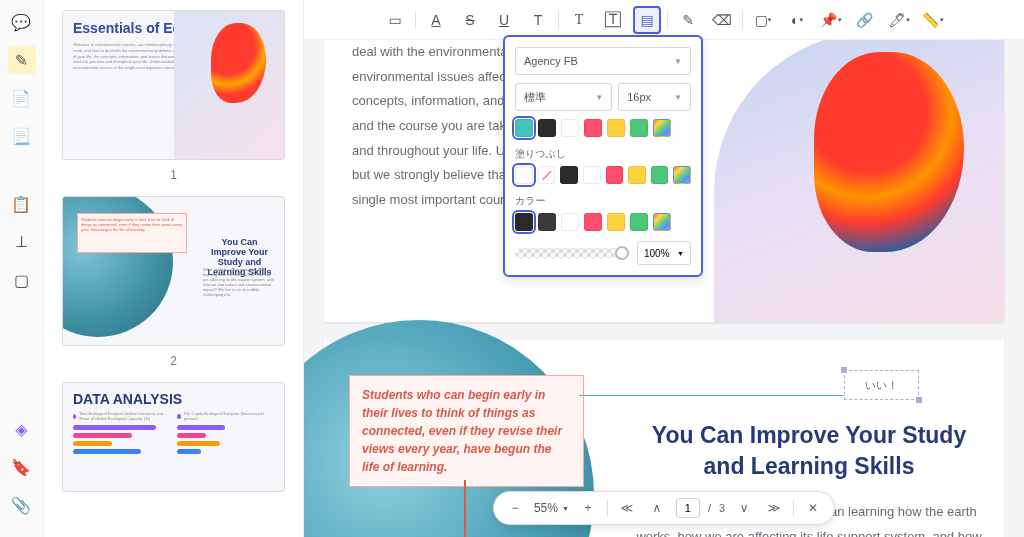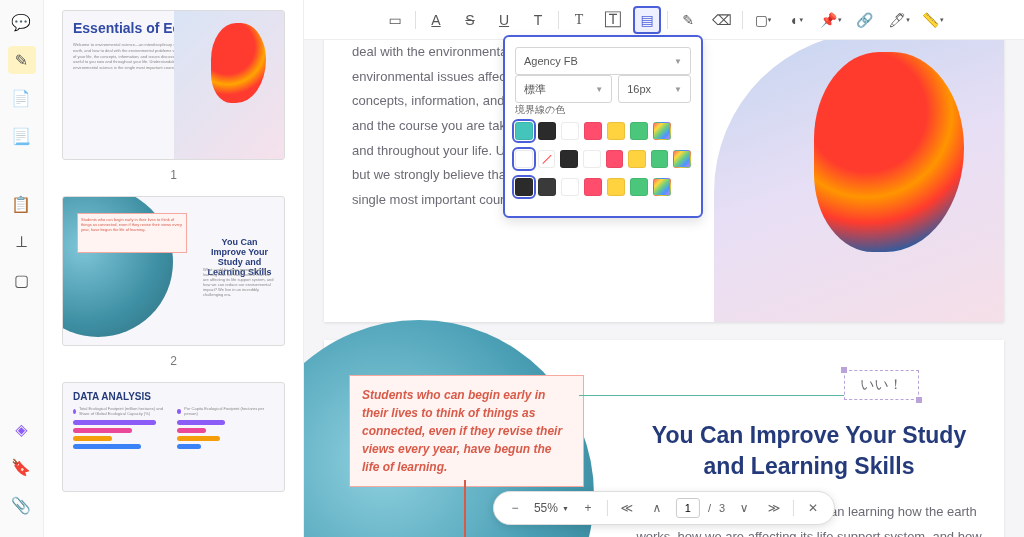--- a/index.html
+++ b/index.html
@@ -14,21 +14,21 @@
 .thumb1 { display: flex; }
 .thumb1 .txt { padding: 10px; }
 .thumb1 h4 { color: #314aa5; font-size: 14px; font-weight: 800; line-height: 1.1; margin-bottom: 6px; }
 .thumb1 p { font-size: 4px; color: #888; line-height: 1.4; }
 .thumb1 .parrot { position: absolute; right: 0; top: 0; width: 110px; height: 100%; background: linear-gradient(135deg,#d9e4f5 0%,#f5e1eb 100%); }
 .thumb1 .parrot::before { content: ""; position: absolute; right: 18px; top: 12px; width: 55px; height: 80px; background: radial-gradient(circle at 30% 30%,#ff3b30 0%,#ff3b30 40%,#ffa500 55%,#ff3b30 70%); border-radius: 50% 50% 60% 40%; }
 .thumb2 .earth { position: absolute; left: -40px; top: -10px; width: 150px; height: 150px; border-radius: 50%; background: radial-gradient(circle at 40% 40%,#7fc5d8 0%,#3e8fa3 60%,#2e6d7d 100%); }
 .thumb2 .callout { position: absolute; left: 14px; top: 16px; width: 110px; height: 40px; background: #fff4f2; border: 1px solid #f5a9a0; font-size: 4px; color: #d85b4a; padding: 3px; }
 .thumb2 .title { position: absolute; left: 140px; top: 40px; right: 8px; font-size: 9px; font-weight: 800; color: #243a7a; text-align: center; }
 .thumb2 p { position: absolute; left: 140px; top: 70px; right: 8px; font-size: 4px; color: #888; }
-.thumb3 .title3 { font-size: 10px; font-weight: 800; color: #243a7a; padding: 8px 10px 4px; }
+.thumb3 .title3 { font-size: 14px; font-weight: 800; color: #243a7a; padding: 8px 10px 4px; }
 .thumb3 .cols { display: flex; gap: 6px; padding: 0 10px; }
 .thumb3 .legend { font-size: 4px; color: #888; margin-bottom: 4px; display: flex; align-items: center; gap: 3px; }
 .thumb3 .legend::before { content: ""; width: 5px; height: 5px; background: #8b5cf6; border-radius: 50%; }
 .thumb3 .bar { height: 5px; border-radius: 3px; margin-bottom: 3px; }
 .main { flex: 1; position: relative; background: #f5f5f7; }
 .toolbar { position: absolute; top: 0; left: 0; right: 0; height: 40px; background: #fff; border-bottom: 1px solid #eee; display: flex; align-items: center; justify-content: center; gap: 6px; z-index: 5; }
 .toolbar .tbtn { width: 28px; height: 28px; display: flex; align-items: center; justify-content: center; color: #555; font-size: 14px; border-radius: 4px; }
 .toolbar .tbtn.active { background: #eef0ff; border: 2px solid #4a5fd9; color: #4a5fd9; }
 .toolbar .sep { width: 1px; height: 18px; background: #e0e0e0; }
 .canvas { position: absolute; top: 40px; left: 0; right: 0; bottom: 0; overflow: hidden; }
@@ -36,28 +36,28 @@
 .page1 { top: -8px; left: 20px; right: 20px; height: 290px; }
 .page1 .body-text { position: absolute; left: 28px; top: 8px; width: 340px; font-size: 13px; color: #6b6b75; line-height: 1.9; }
 .page1 .art { position: absolute; right: 0; top: 0; bottom: 0; width: 290px; background: linear-gradient(160deg,#c5d5f0 0%,#e8dff5 50%,#f5dfe8 100%); border-top-left-radius: 160px; }
 .page1 .art::before { content: ""; position: absolute; right: 40px; top: 20px; width: 150px; height: 200px; background: radial-gradient(circle at 35% 30%,#ff3b2e 0%,#ff3b2e 35%,#ff9500 50%,#ff3b2e 65%,#1e5fa8 85%); border-radius: 50% 55% 60% 45%; }
 .page2 { top: 300px; left: 20px; right: 20px; height: 400px; }
 .page2 .earth2 { position: absolute; left: -80px; top: -20px; width: 350px; height: 350px; border-radius: 50%; background: radial-gradient(circle at 40% 40%,#8fd1e0 0%,#4a9fb5 55%,#2e7a8d 100%); }
 .page2 .callout2 { position: absolute; left: 25px; top: 35px; width: 235px; background: #fff4f2; border: 1px solid #f5a9a0; padding: 10px 12px; font-size: 12px; font-style: italic; font-weight: 600; color: #d85b4a; line-height: 1.5; }
 .page2 .arrow { position: absolute; left: 140px; top: 140px; width: 2px; height: 120px; background: #d85b4a; }
 .page2 .arrow::after { content: ""; position: absolute; bottom: -6px; left: -4px; border: 5px solid transparent; border-top-color: #d85b4a; }
 .page2 .connector { position: absolute; left: 255px; top: 55px; width: 268px; height: 1px; border-top: 1px solid #5ab5a5; }
-.page2 .tag { position: absolute; left: 520px; top: 30px; width: 75px; height: 30px; border: 1px dashed #b9a3d9; background: #fff; display: flex; align-items: center; justify-content: center; font-size: 14px; color: #6b6b75; }
+.page2 .tag { position: absolute; left: 520px; top: 30px; width: 75px; height: 30px; border: 1px dashed #b9a3d9; background: #fff; display: flex; align-items: center; justify-content: center; font-size: 11px; color: #6b6b75; }
 .page2 .tag::before, .page2 .tag::after { content: ""; position: absolute; width: 6px; height: 6px; background: #b9a3d9; }
 .page2 .tag::before { left: -4px; top: -4px; }
 .page2 .tag::after { right: -4px; bottom: -4px; }
 .page2 .heading2 { position: absolute; left: 310px; top: 80px; right: 20px; font-size: 23px; font-weight: 800; color: #243a7a; text-align: center; line-height: 1.35; }
 .page2 .body2 { position: absolute; left: 310px; top: 160px; right: 20px; font-size: 13px; color: #6b6b75; line-height: 1.9; text-align: center; }
 .popover { position: absolute; top: 35px; left: 199px; width: 200px; background: #fff; border: 2px solid #4a5fd9; border-radius: 6px; padding: 10px; z-index: 20; box-shadow: 0 4px 12px rgba(0,0,0,0.12); }
-.popover .row { display: flex; gap: 6px; margin-bottom: 0; }
+.popover .row { display: flex; gap: 6px; margin-bottom: 8px; }
 .popover .sel { border: 1px solid #d5d5d5; border-radius: 3px; height: 28px; display: flex; align-items: center; justify-content: space-between; padding: 0 8px; font-size: 11px; color: #555; flex: 1; }
 .popover .sel .caret { font-size: 8px; color: #999; }
 .popover .lbl { font-size: 10px; color: #666; margin-bottom: 5px; }
 .popover .swatches { display: flex; gap: 5px; margin-bottom: 10px; }
 .popover .sw { width: 18px; height: 18px; border-radius: 3px; border: 1px solid rgba(0,0,0,0.08); }
 .popover .sw.sel-sw { outline: 2px solid #4a5fd9; outline-offset: 1px; }
 .popover .rainbow { background: linear-gradient(135deg,#ff6b6b,#ffd93d,#6bcf7f,#4d96ff,#c77dff); }
 .popover .none-sw { background: #fff; position: relative; }
 .popover .none-sw::after { content: ""; position: absolute; left: 2px; right: 2px; top: 50%; height: 1px; background: #ff4d4d; transform: rotate(-45deg); }
 .popover .slider { display: flex; align-items: center; gap: 8px; }
@@ -178,48 +178,58 @@
     <div class="row">
       <div class="sel" style="flex:1.3">
         <span>標準</span>
         <span class="caret">▼</span>
       </div>
       <div class="sel" style="flex:0.9">
         <span>16px</span>
         <span class="caret">▼</span>
       </div>
     </div>
-    <div class="lbl">境界線の色</div>
     <div class="swatches">
       <div class="sw sel-sw" style="background:#44c5bb"></div>
       <div class="sw" style="background:#2b2b2b"></div>
       <div class="sw" style="background:#ffffff"></div>
       <div class="sw" style="background:#ff4d6d"></div>
       <div class="sw" style="background:#ffd23f"></div>
       <div class="sw" style="background:#4ac77a"></div>
       <div class="sw rainbow"></div>
     </div>
+    <div class="lbl">塗りつぶし</div>
     <div class="swatches">
       <div class="sw sel-sw" style="background:#ffffff"></div>
       <div class="sw none-sw"></div>
       <div class="sw" style="background:#2b2b2b"></div>
       <div class="sw" style="background:#ffffff"></div>
       <div class="sw" style="background:#ff4d6d"></div>
       <div class="sw" style="background:#ffd23f"></div>
       <div class="sw" style="background:#4ac77a"></div>
       <div class="sw rainbow"></div>
     </div>
+    <div class="lbl">カラー</div>
     <div class="swatches">
       <div class="sw sel-sw" style="background:#2b2b2b"></div>
       <div class="sw" style="background:#3a3a3a"></div>
       <div class="sw" style="background:#ffffff"></div>
       <div class="sw" style="background:#ff4d6d"></div>
       <div class="sw" style="background:#ffd23f"></div>
       <div class="sw" style="background:#4ac77a"></div>
       <div class="sw rainbow"></div>
+    </div>
+    <div class="slider">
+      <div class="track">
+          <div class="thumb-s"></div>
+        </div>
+      <div class="pct">
+        <span>100%</span>
+        <span class="caret" style="font-size:7px">▼</span>
+      </div>
     </div>
   </div>
 
   <div class="pager">
     <div class="pbtn">−</div>
     <div class="zoom-v">
       <span>55%</span>
       <span style="font-size:7px">▼</span>
     </div>
     <div class="pbtn">+</div>

